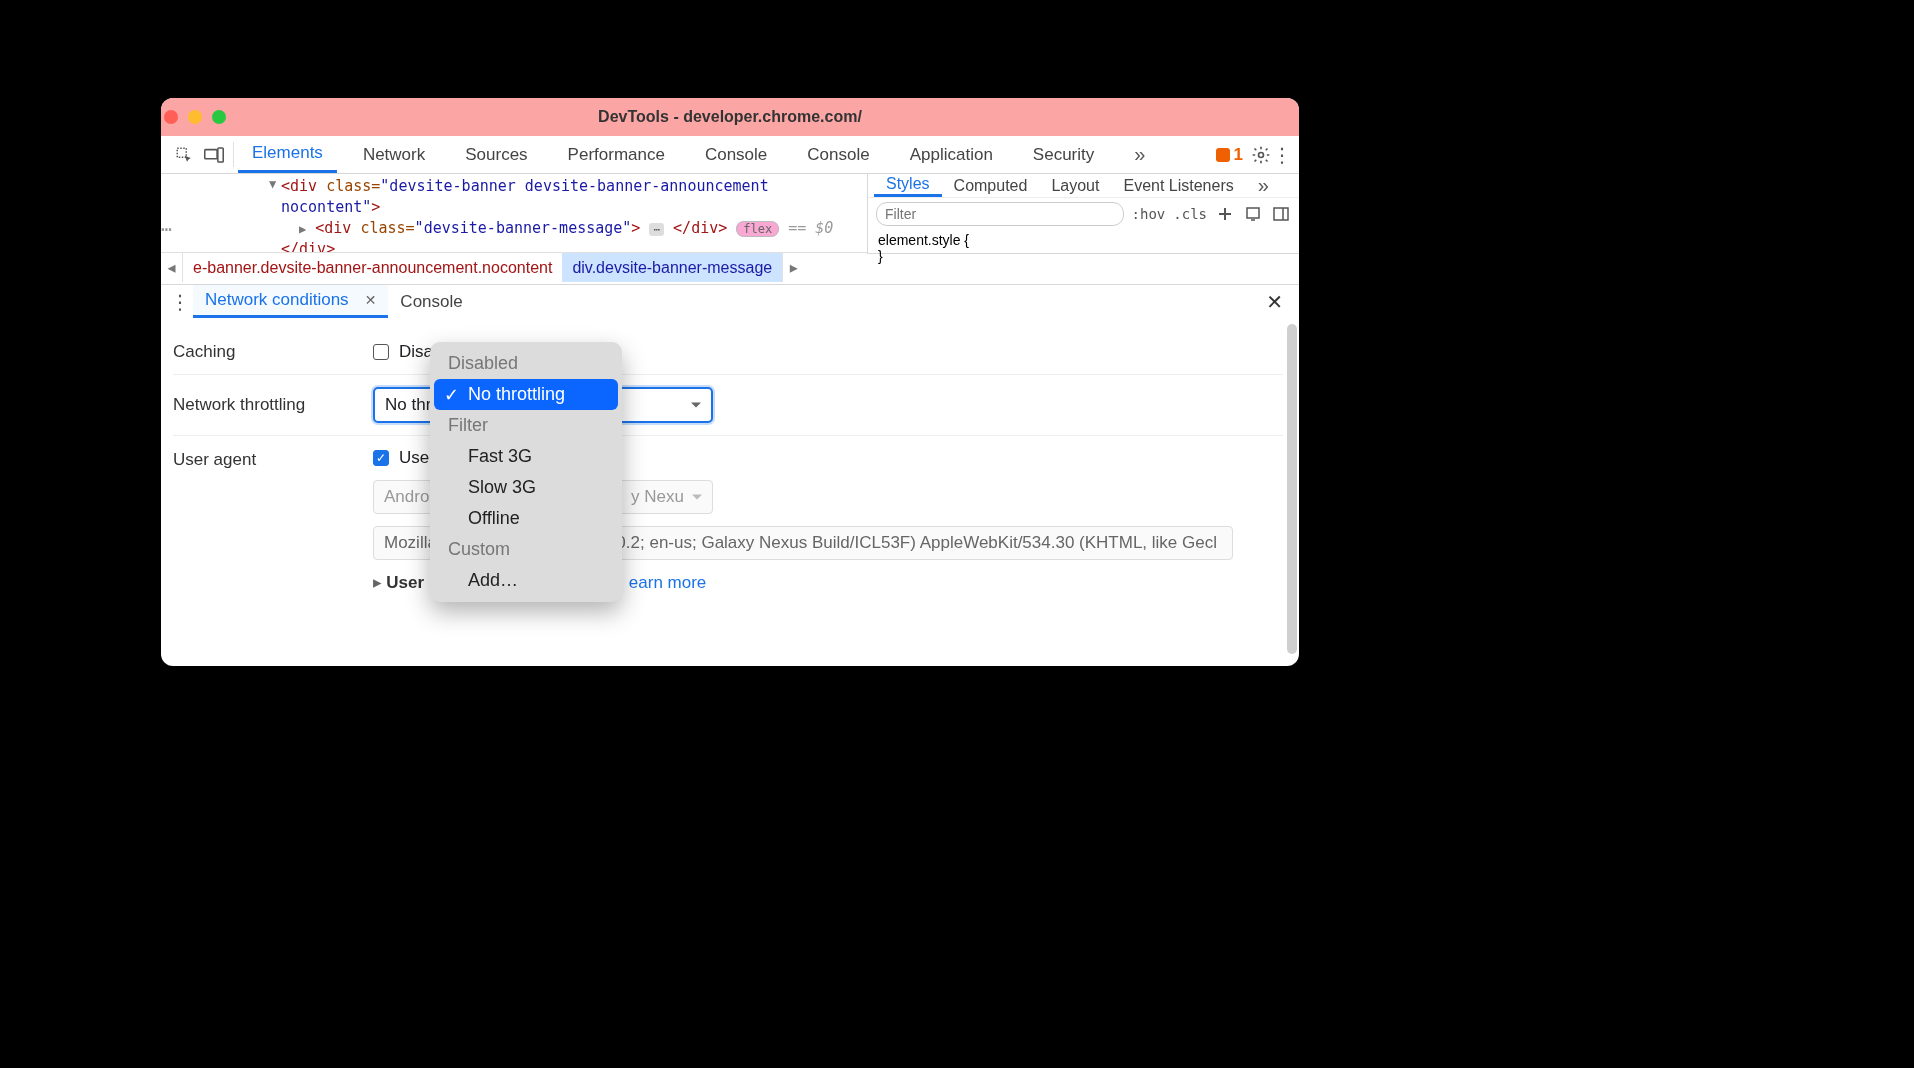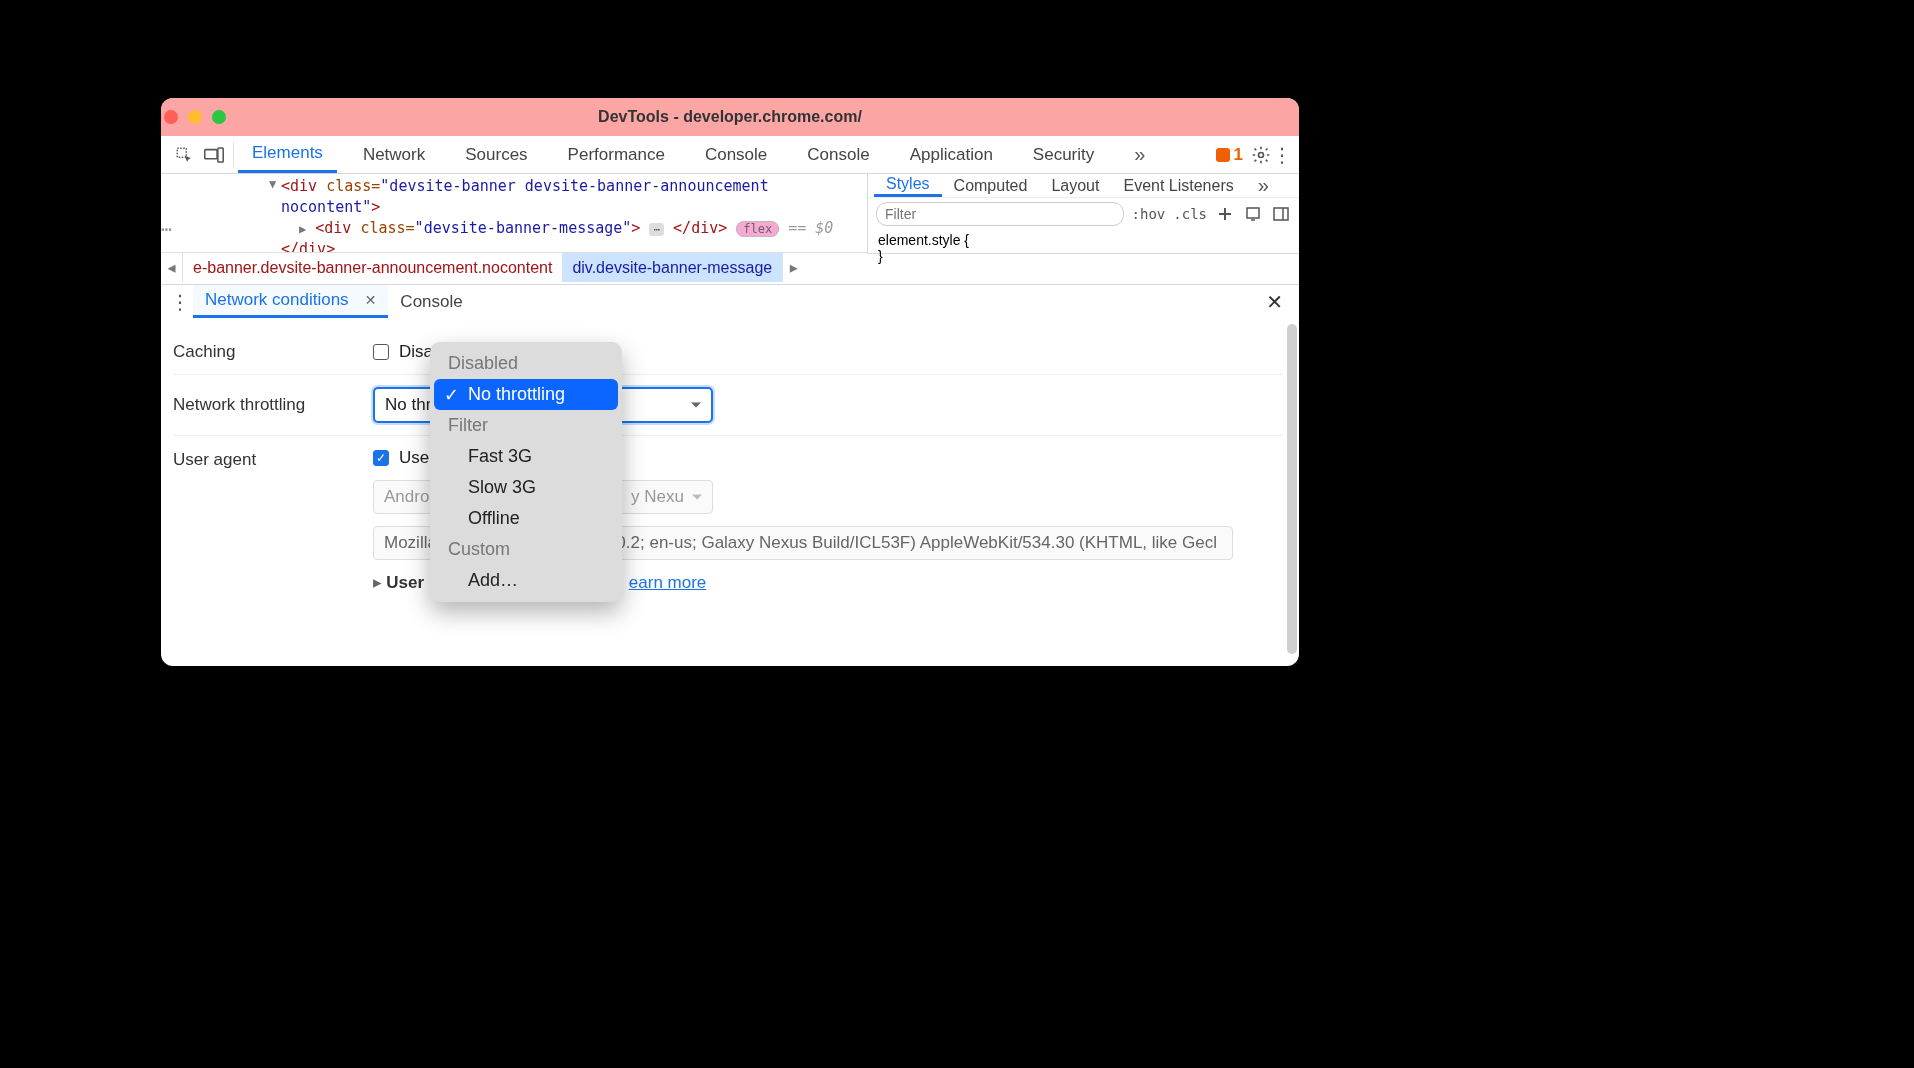--- a/index.html
+++ b/index.html
@@ -196,21 +196,21 @@
     border:5px solid transparent; border-top-color:#bbb;
     transform: translateY(-25%);
   }
   .input-long {
     border:1px solid #ddd; border-radius:4px; padding:6px 10px;
     color:#666; background:#fafafa;
     width: 860px; white-space:nowrap; overflow:hidden;
   }
   .disclosure { color:#333; font-weight:600; }
   .disclosure::before { content:"▸ "; color:#666; font-weight:normal;}
-  .learn-more { color:#1a73e8; text-decoration: underline; margin-left:10px;}
+  .learn-more { color:#1a73e8; margin-left:10px;}
 
   
   .popover {
     position: absolute;
     left: 430px;
     top: 340px;
     width: 192px;
     background: #dcdcdc;
     border-radius: 10px;
     box-shadow: 0 10px 24px rgba(0,0,0,0.3);

